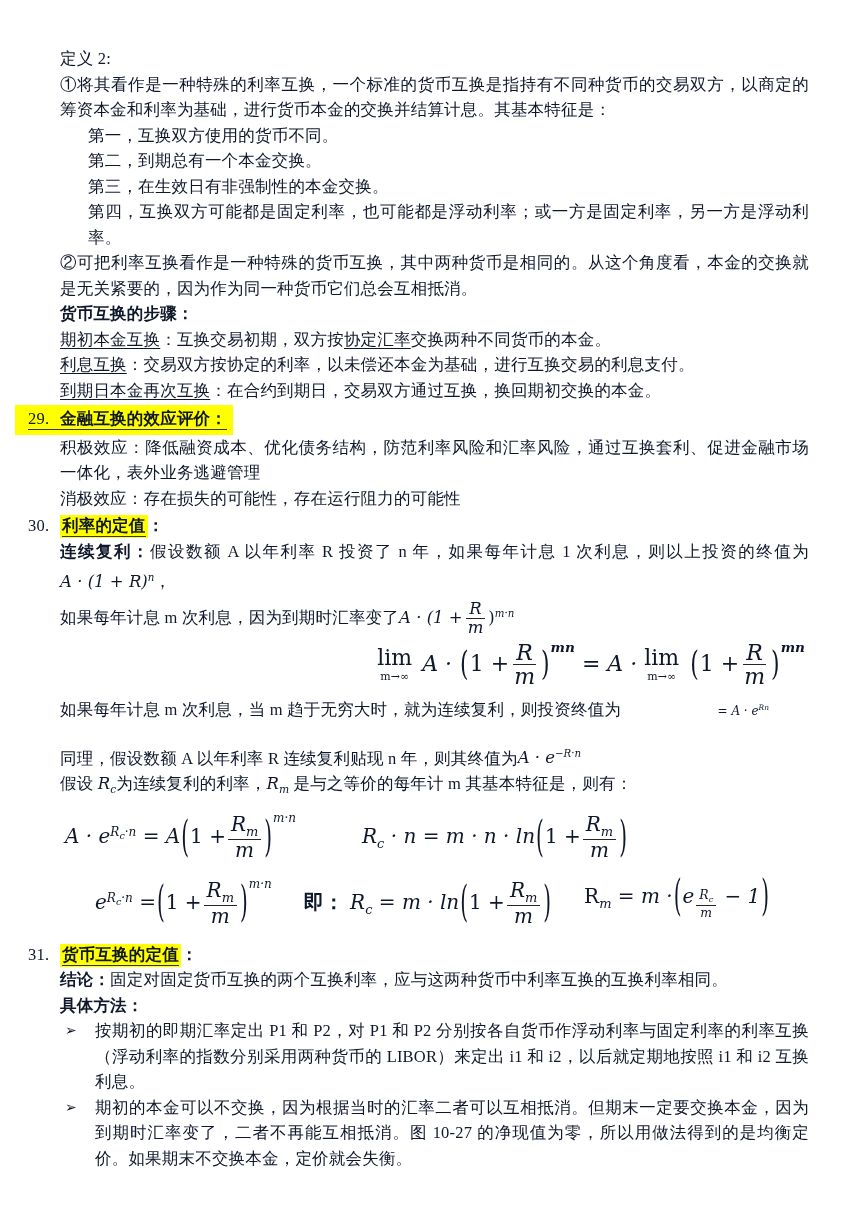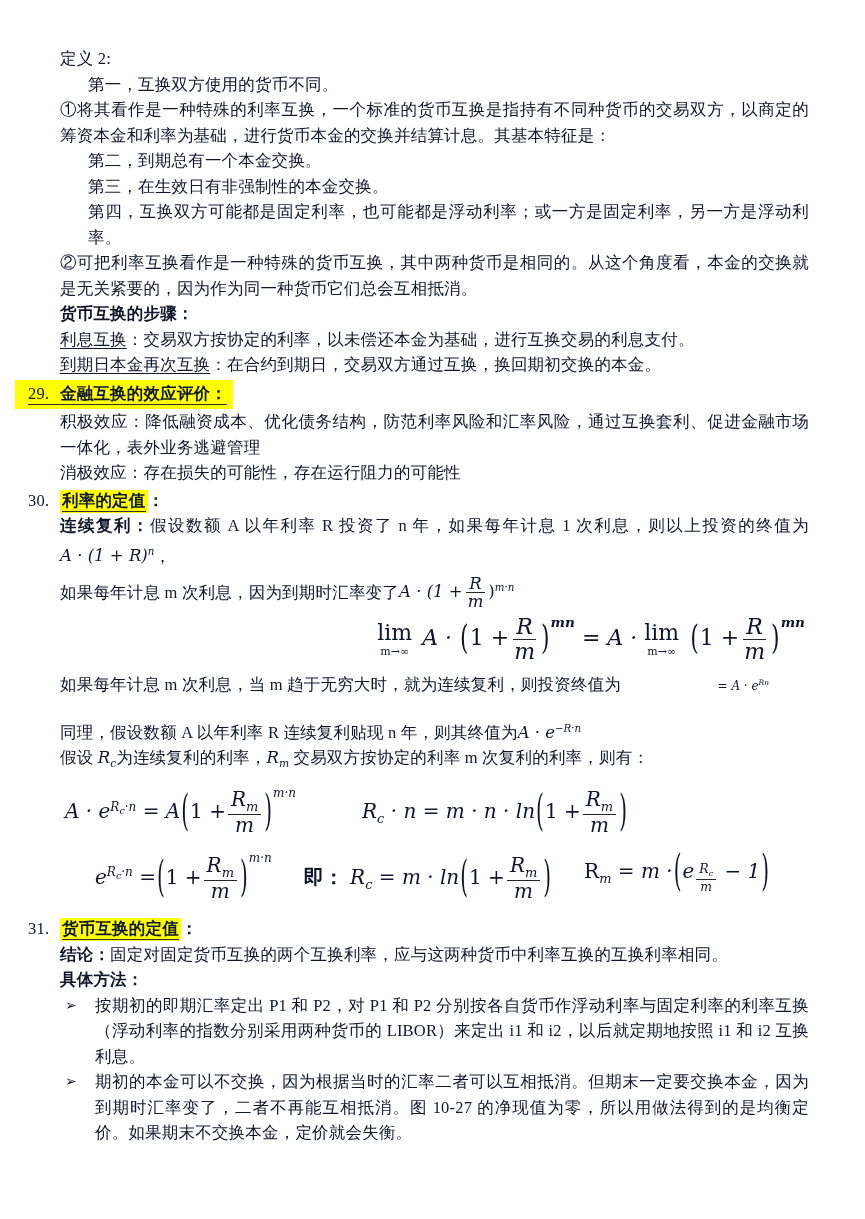--- a/index.html
+++ b/index.html
@@ -56,28 +56,29 @@
   .bullet { display:flex; margin:0 56px 0 65px; }
   .bullet .arrow { flex:0 0 30px; font-family:"DejaVu Sans",sans-serif; font-size:14px; }
   .bullet .btxt { flex:1; text-align:justify; }
 </style>
 </head>
 <body>
 
 <div class="page">
 
   <p class="bt"><span>定义 2:</span></p>
+  <p class="bt"><span>①将其看作是一种特殊的利率互换，一个标准的货币互换是指持有不同种货币的交易双方，以商定的筹资本金和利率为基础，进行货币本金的交换并结算计息。其基本特征是：</span></p>
   <p class="bt ind1"><span>第一，互换双方使用的货币不同。</span></p>
-  <p class="bt"><span>①将其看作是一种特殊的利率互换，一个标准的货币互换是指持有不同种货币的交易双方，以商定的筹资本金和利率为基础，进行货币本金的交换并结算计息。其基本特征是：</span></p>
   <p class="bt ind1"><span>第二，到期总有一个本金交换。</span></p>
   <p class="bt ind1"><span>第三，在生效日有非强制性的本金交换。</span></p>
   <p class="bt ind1"><span>第四，互换双方可能都是固定利率，也可能都是浮动利率；或一方是固定利率，另一方是浮动利率。</span></p>
   <p class="bt"><span>②可把利率互换看作是一种特殊的货币互换，其中两种货币是相同的。从这个角度看，本金的交换就是无关紧要的，因为作为同一种货币它们总会互相抵消。</span></p>
 
   <p class="bt"><b>货币互换的步骤：</b></p>
+  <p class="bt"><span class="u">期初本金互换</span><span>：互换交易初期，双方按</span><span class="u">协定汇率</span><span>交换两种不同货币的本金。</span></p>
   <p class="bt"><span class="u">利息互换</span><span>：交易双方按协定的利率，以未偿还本金为基础，进行互换交易的利息支付。</span></p>
   <p class="bt"><span class="u">到期日本金再次互换</span><span>：在合约到期日，交易双方通过互换，换回期初交换的本金。</span></p>
 
   <div class="item-row">
     <span class="hl29"><span class="ub"><span class="item-num">29.</span><b>金融互换的效应评价：</b></span></span>
   </div>
   <p class="bt"><span>积极效应：降低融资成本、优化债务结构，防范利率风险和汇率风险，通过互换套利、促进金融市场一体化，表外业务逃避管理</span></p>
   <p class="bt"><span>消极效应：存在损失的可能性，存在运行阻力的可能性</span></p>
 
   <div class="item-row2">
@@ -113,21 +114,21 @@
     </span>
   </div>
 
   <div class="controw">
     <span>如果每年计息 m 次利息，当 m 趋于无穷大时，就为连续复利，则投资终值为</span>
     <span class="math"><span>= A · e</span><sup class="osup">Rn</sup></span>
   </div>
 
   <p class="bt tongli"><span>同理，假设数额 A 以年利率 R 连续复利贴现 n 年，则其终值为</span><span class="math"><span>A · e</span><sup class="osup">−R·n</sup></span></p>
 
-  <p class="bt"><span>假设 </span><span class="math"><span>R</span><sub>c</sub></span><span>为连续复利的利率，</span><span class="math"><span>R</span><sub>m</sub></span><span> 交易双方按协定的利率 m 次复利的利率，则有：</span></p>
+  <p class="bt"><span>假设 </span><span class="math"><span>R</span><sub>c</sub></span><span>为连续复利的利率，</span><span class="math"><span>R</span><sub>m</sub></span><span> 是与之等价的每年计 m 其基本特征是，则有：</span></p>
 
   <div class="fblock">
     <div class="frow">
       <span class="math">
         <span>A · e</span><sup class="csup"><span>R</span><sub>c</sub><span>·n</span></sup>
         <span>= A</span><span class="tp up">(</span><span class="up">1 +</span><span class="frac">
             <span class="num"><span>R</span><sub>m</sub></span>
             <span class="den">m</span>
           </span><span class="tp up">)</span><sup class="hsup">m·n</sup>
       </span>

